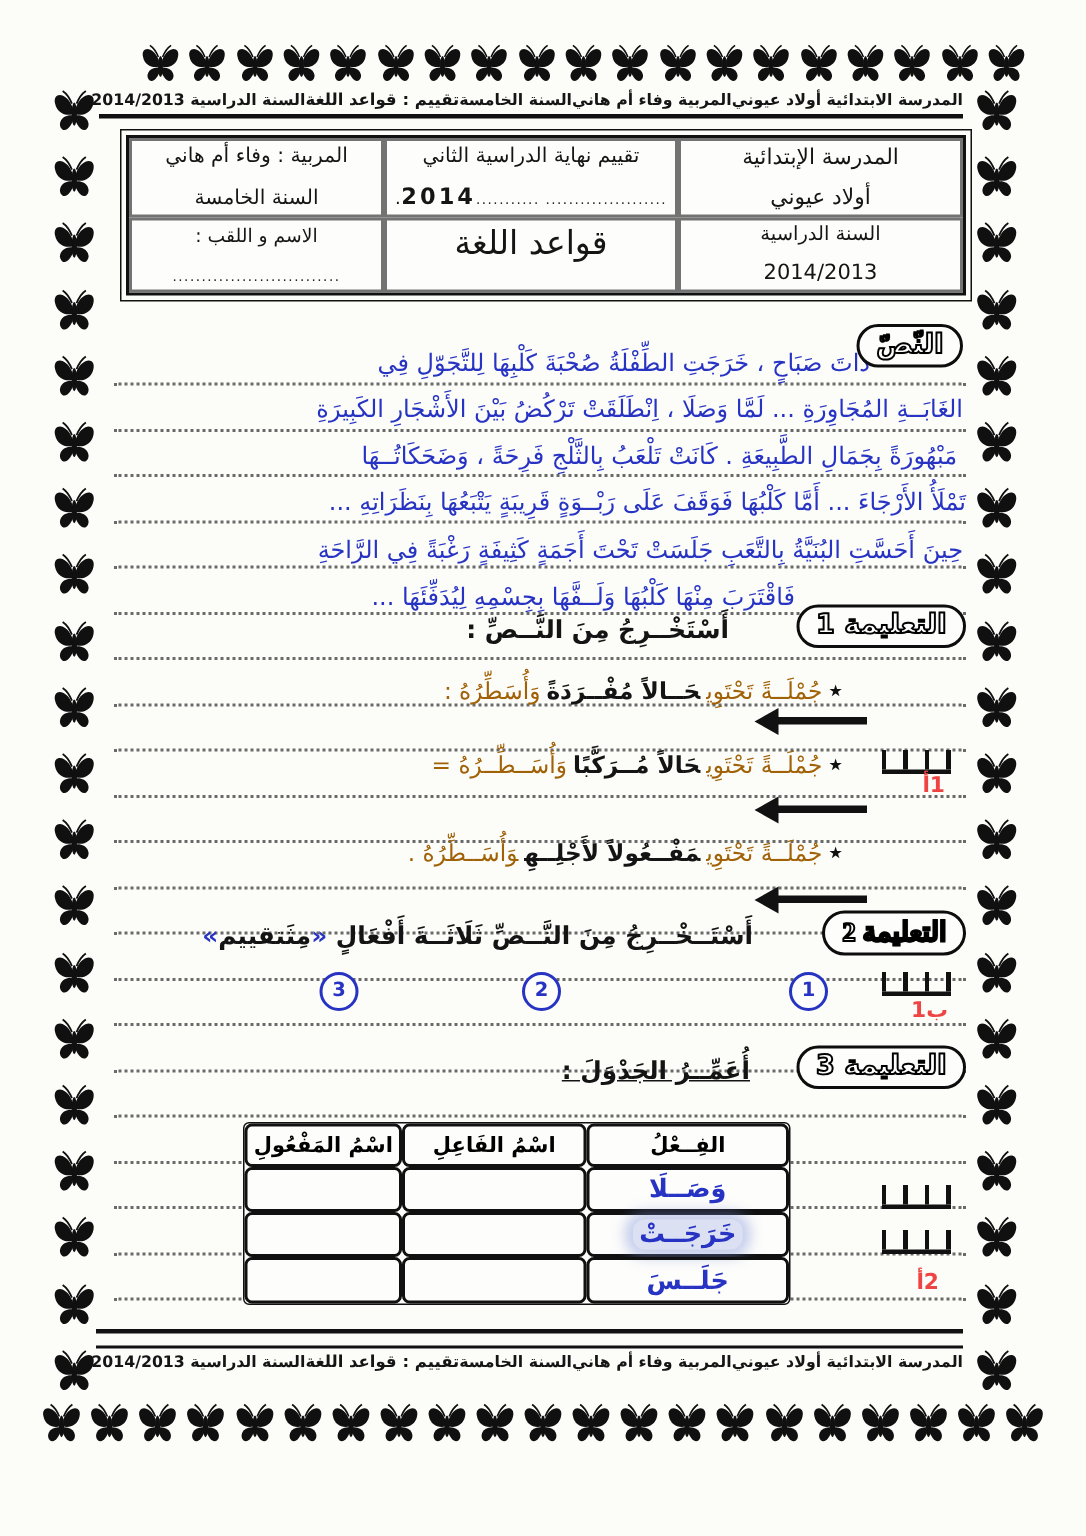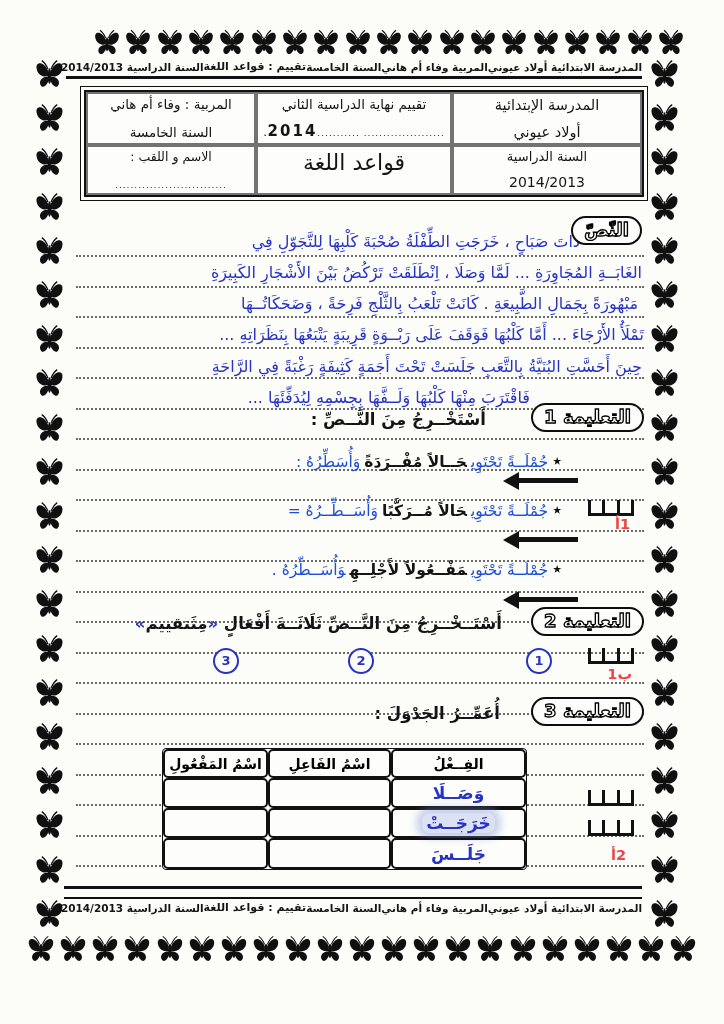--- a/index.html
+++ b/index.html
@@ -35,21 +35,21 @@
   .c-name{font-size:12.5px;}
   .dots{font-size:9px;letter-spacing:1px;color:#222;}
 
   .content{position:absolute;top:210px;left:76px;width:568px;height:676px;}
   .rule{position:absolute;left:0;right:0;height:0;border-bottom:2px dotted #6a6a6a;}
 
   .bubble{position:absolute;display:inline-block;white-space:nowrap;padding:1px 11px 3px;border:2.5px solid #0d0d0d;
           border-radius:16px;background:#fdfdfb;font-weight:bold;font-size:18px;color:#fff;
           -webkit-text-stroke:1.3px #000;text-shadow:0 0 1px #000;letter-spacing:1px;z-index:3;}
   .hand{position:absolute;white-space:nowrap;z-index:2;}
-  .blue{color:#1d4ed8;}
+  .blue{color:#a16207;}
   .black{color:#141414;}
   .para{font-size:16px;color:#2733c3;}
   .instr{font-size:16.5px;font-weight:bold;color:#141414;}
   .bullet-row{font-size:15.5px;}
   .bullet-row .star{color:#111;font-size:18px;font-weight:bold;margin-left:4px;}
   .bullet-row .focus{font-weight:bold;margin:0 4px;}
   .arrow{position:absolute;width:60px;height:5px;background:#111;z-index:2;}
   .arrow:before{content:"";position:absolute;left:-15px;top:-6.5px;width:0;height:0;
                 border-right:16px solid #111;border-top:9px solid transparent;border-bottom:9px solid transparent;}
   .comb{position:absolute;width:46px;height:13px;border-bottom:3px solid #111;
@@ -416,33 +416,33 @@
     </div>
     <div class="comb" style="top:290px;right:10px;"></div>
     <div class="mark" style="top:306px;right:14px;">أ1</div>
     <div class="arrow" style="top:327px;right:66px;"></div>
 
     <div class="hand bullet-row" style="top:348px;right:82px;">
       <span class="star">٭</span><span class="blue">جُمْلَــةً تَحْتَوِي</span><span class="black focus">مَفْــعُولاً لأَجْلِــهِ</span><span class="blue">وَأُسَــطِّرُهُ .</span>
     </div>
     <div class="arrow" style="top:387px;right:66px;"></div>
 
-    <div class="bubble" style="top:397px;right:0;">التعليمة 2</div>
+    <div class="bubble" style="top:397px;right:0;font-family:Liberation Serif, serif;">التعليمة 2</div>
     <div class="hand instr" style="top:404px;right:142px;">
       <span>أَسْتَــخْــرِجُ مِنَ النَّــصِّ ثَلَاثَــةَ أَفْعَالٍ</span>
       <span class="quote">«</span><span>مِثَتقييم</span><span class="quote">»</span>
     </div>
     <div class="circ" style="top:438px;right:92px;">1</div>
     <div class="circ" style="top:438px;right:270px;">2</div>
     <div class="circ" style="top:438px;right:405px;">3</div>
     <div class="comb" style="top:438px;right:10px;"></div>
     <div class="mark" style="top:456px;right:12px;">1ب</div>
 
     <div class="bubble" style="top:487px;right:0;">التعليمة 3</div>
-    <div class="hand instr" style="top:494px;right:144px;">أُعَمِّــرُ الجَدْوَلَ :</div>
+    <div class="hand instr" style="top:494px;right:144px;text-decoration:underline;">أُعَمِّــرُ الجَدْوَلَ :</div>
 
     <div class="vtable" style="top:538px;left:86px;">
       <div class="vt-head">الفِــعْلُ</div>
       <div class="vt-head">اسْمُ الفَاعِلِ</div>
       <div class="vt-head">اسْمُ المَفْعُولِ</div>
 
       <div class="vt-verb">وَصَــلَا</div>
       <div></div>
       <div></div>
 

